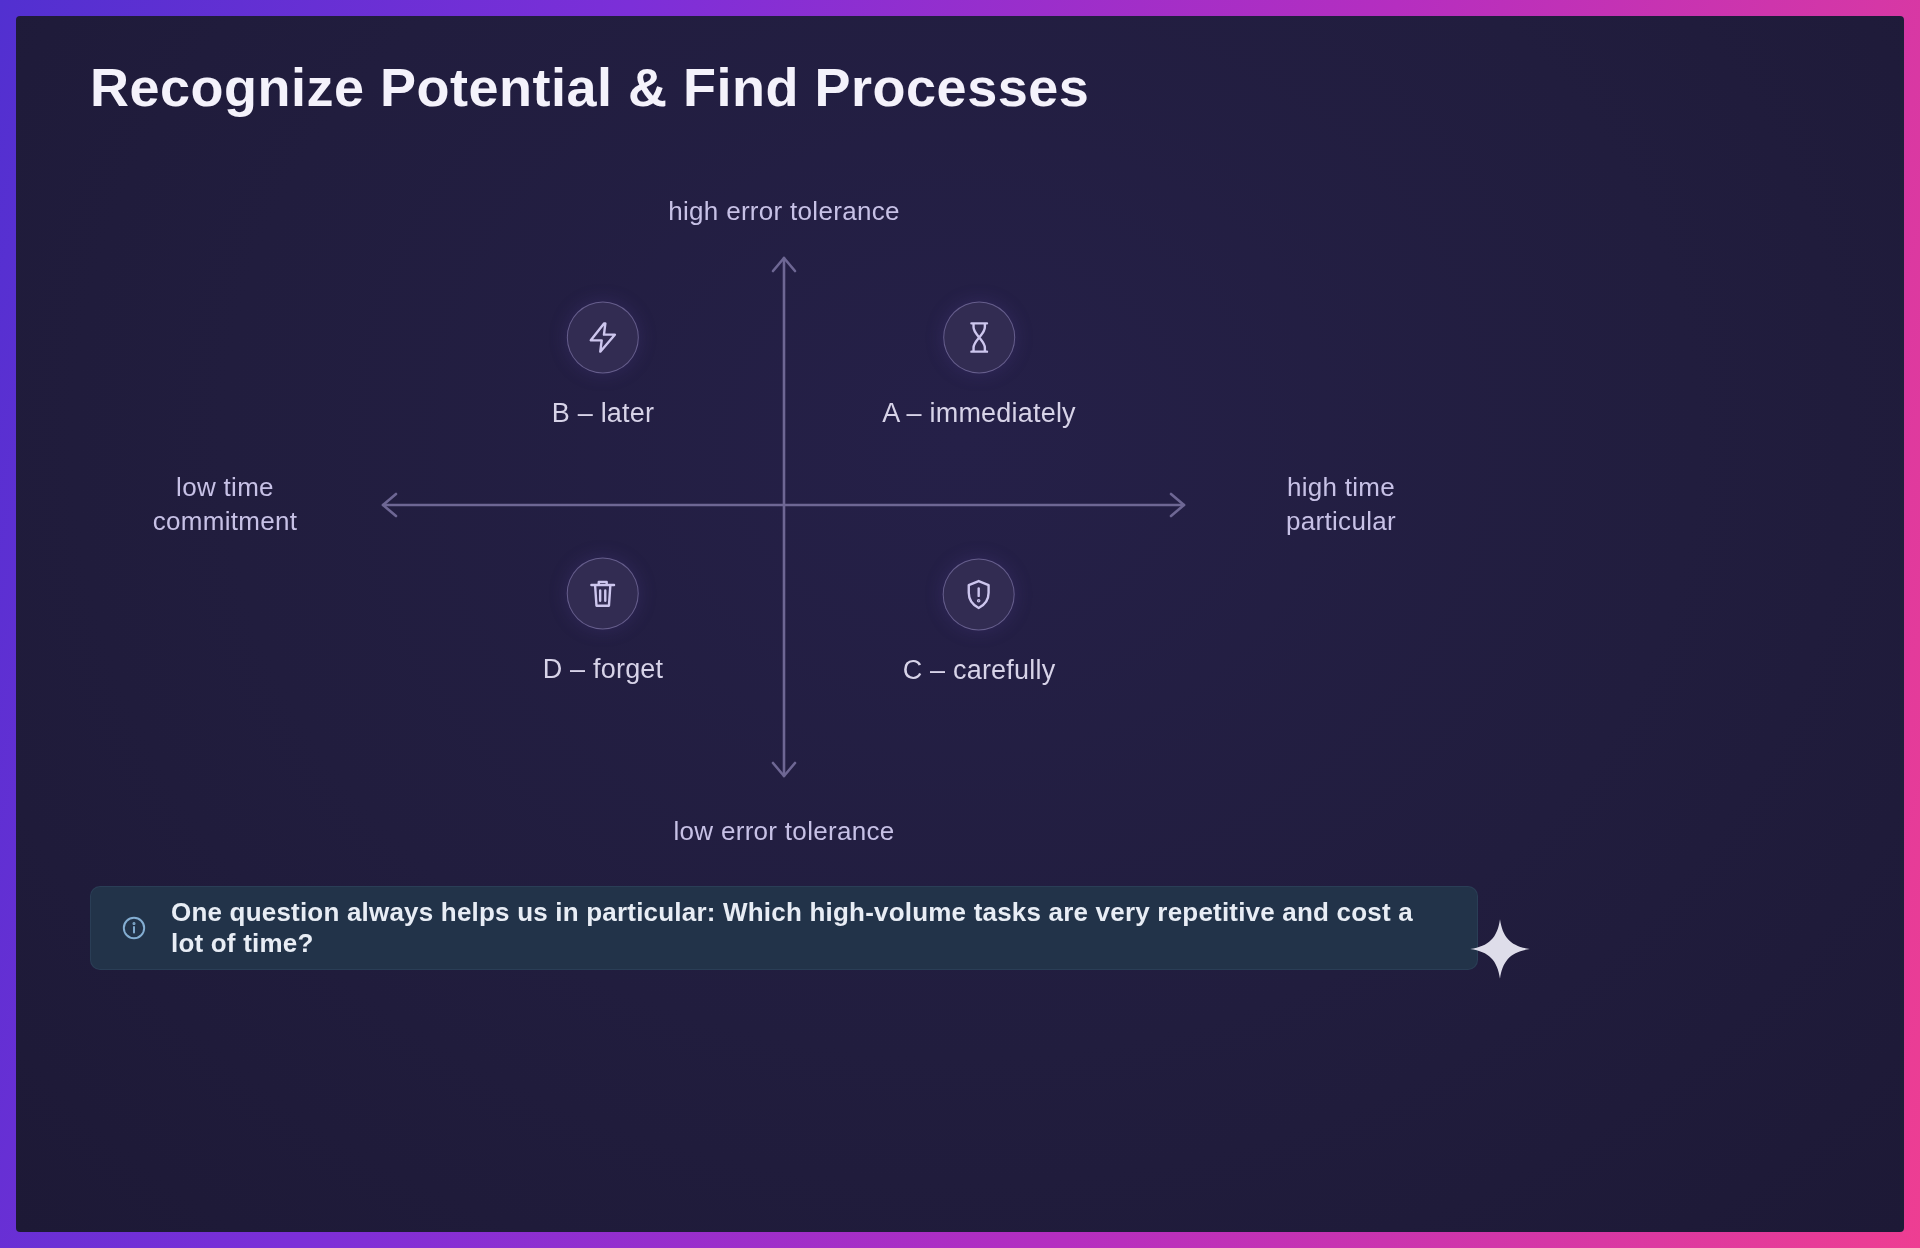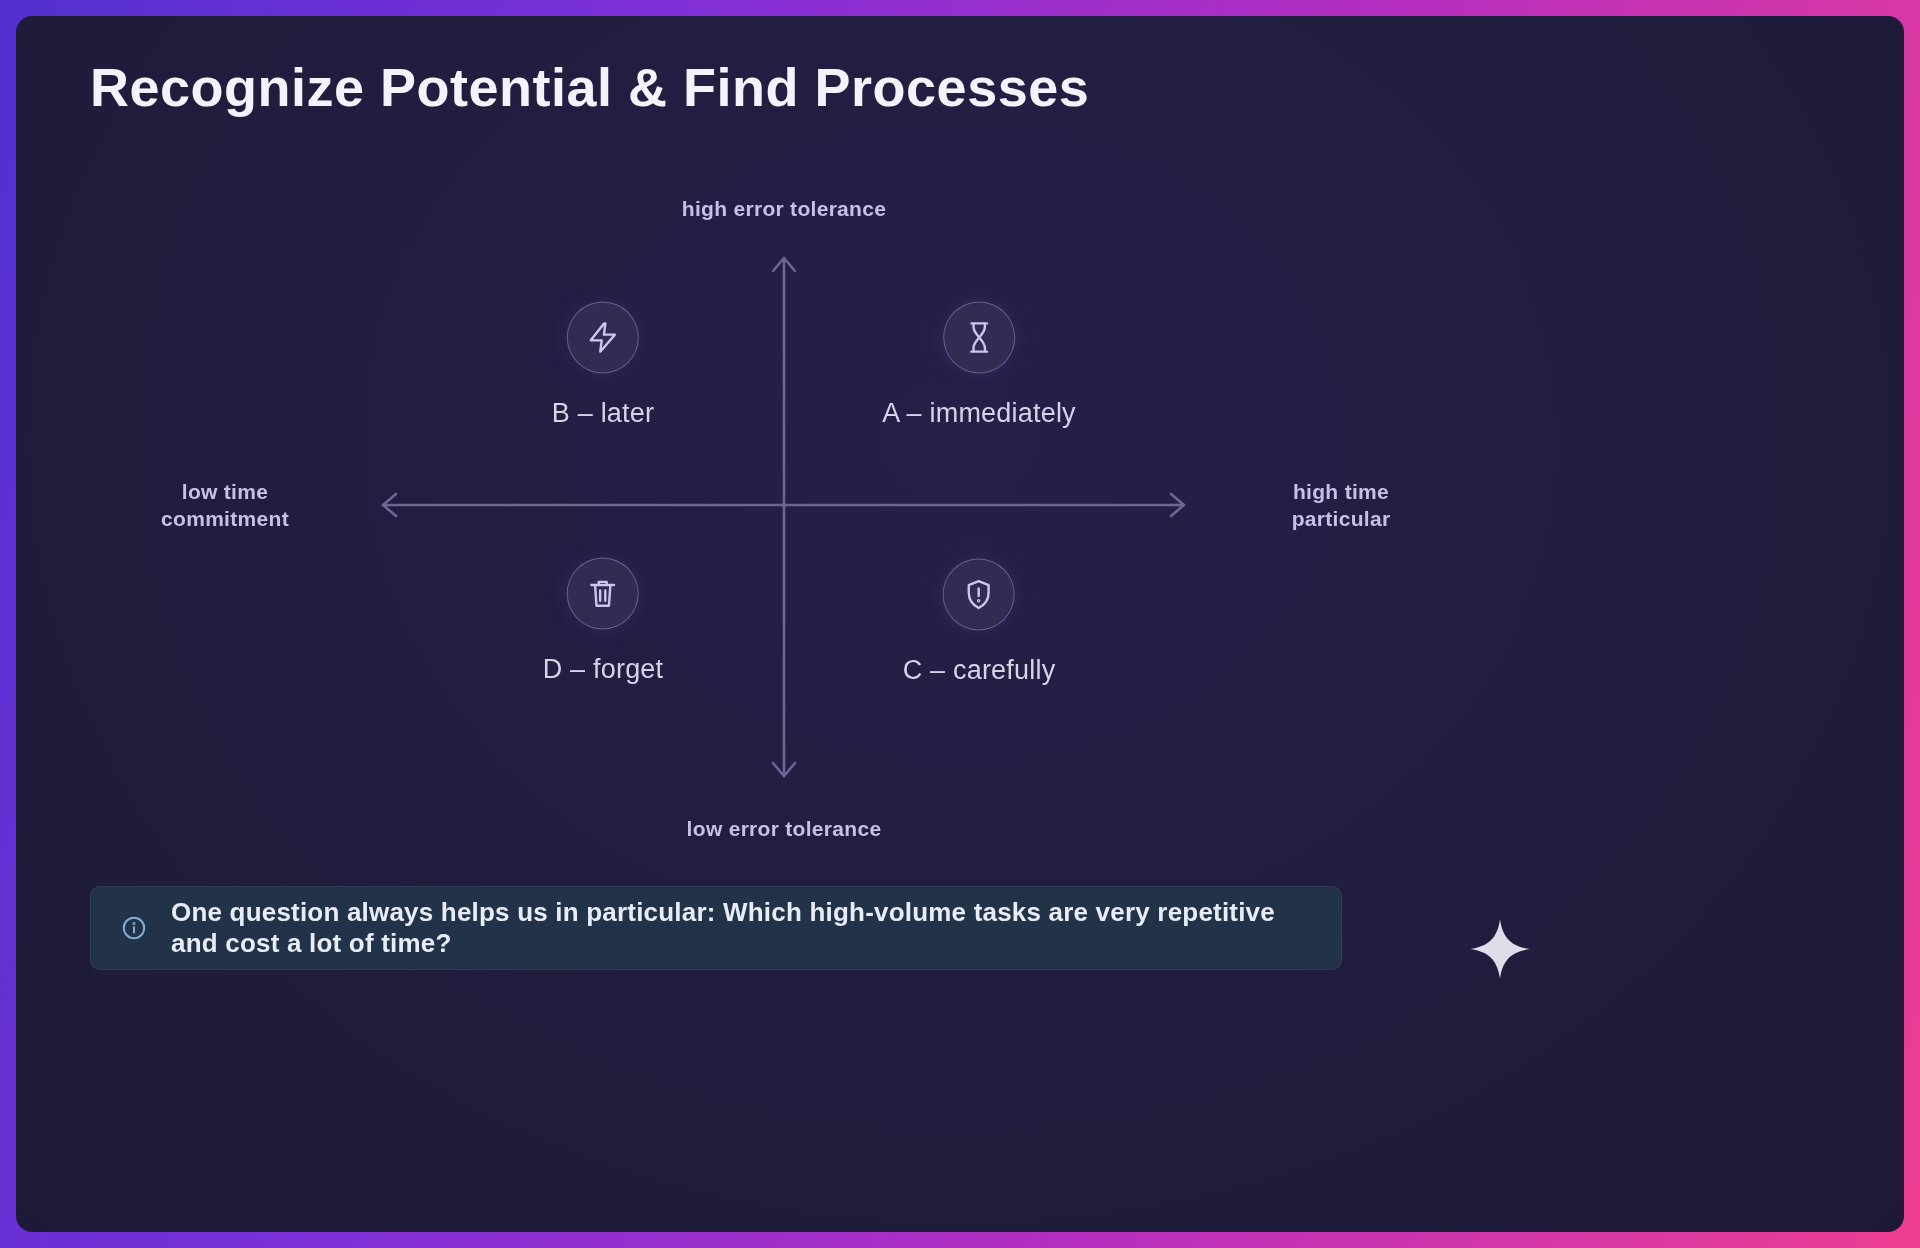--- a/index.html
+++ b/index.html
@@ -7,33 +7,33 @@
   body {
     font-family: "Liberation Sans", sans-serif;
     background: #211d3e;
   }
   .frame {
     position: absolute; inset: 0;
     background: linear-gradient(105deg, #5230d0 0%, #7c2fd8 28%, #b52ec0 62%, #ee3e92 100%);
   }
   .slide {
     position: absolute; inset: 16px;
-    border-radius: 16px;
+    border-radius: 4px;
     background: radial-gradient(ellipse at 50% 35%, #252048 0%, #211d3e 55%, #1d1936 100%);
     overflow: hidden;
   }
   .title {
     position: absolute; left: 74px; top: 40px;
     font-size: 54px; font-weight: 800; letter-spacing: 0.5px;
     color: #f4f2fb;
   }
   .axes-svg { position: absolute; left: 0; top: 0; pointer-events: none; }
   .axis-label {
     position: absolute;
-    font-size: 21px; font-weight: 700;
+    font-size: 26px; font-weight: 400;
     color: #c7c1e6; letter-spacing: 0.3px;
     text-align: center; white-space: pre-line; line-height: 1.3;
   }
   .axis-top    { left: 768px; top: 179px; transform: translateX(-50%); }
   .axis-bottom { left: 768px; top: 787px; transform: translateX(-50%); margin-top: 12px; }
   .axis-left   { left: 209px; top: 489px; transform: translate(-50%,-50%); }
   .axis-right  { left: 1325px; top: 489px; transform: translate(-50%,-50%); }
   .quad-item {
     position: absolute; transform: translate(-50%,-50%);
     display: flex; flex-direction: column; align-items: center; gap: 24px;
@@ -48,21 +48,21 @@
     border: 1.5px solid rgba(173,165,222,0.42);
     display: flex; align-items: center; justify-content: center;
     box-shadow: 0 0 18px rgba(90,70,160,0.25);
   }
   .icon-badge svg { stroke: #cdc6ee; }
   .quad-label {
     font-size: 27px; font-weight: 400; color: #d7d3e8; letter-spacing: 0.2px;
   }
   .callout {
     position: absolute; left: 74px; top: 870px;
-    width: 1252px; height: 84px;
+    width: 1388px; height: 84px;
     background: #223349;
     border: 1px solid rgba(120,170,210,0.10);
     border-radius: 10px;
     display: flex; align-items: center;
     padding: 0 30px; gap: 24px;
   }
   .callout-text {
     font-size: 26px; font-weight: 700; color: #e8edf5; letter-spacing: 0.2px;
   }
   .info-icon { flex: 0 0 auto; display: flex; }

